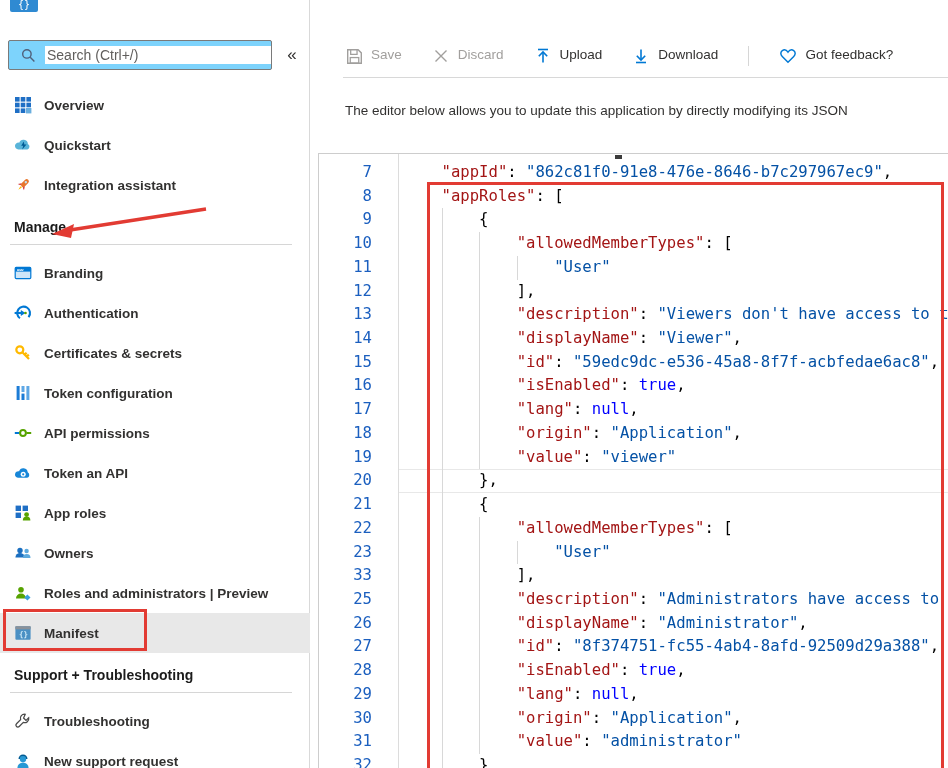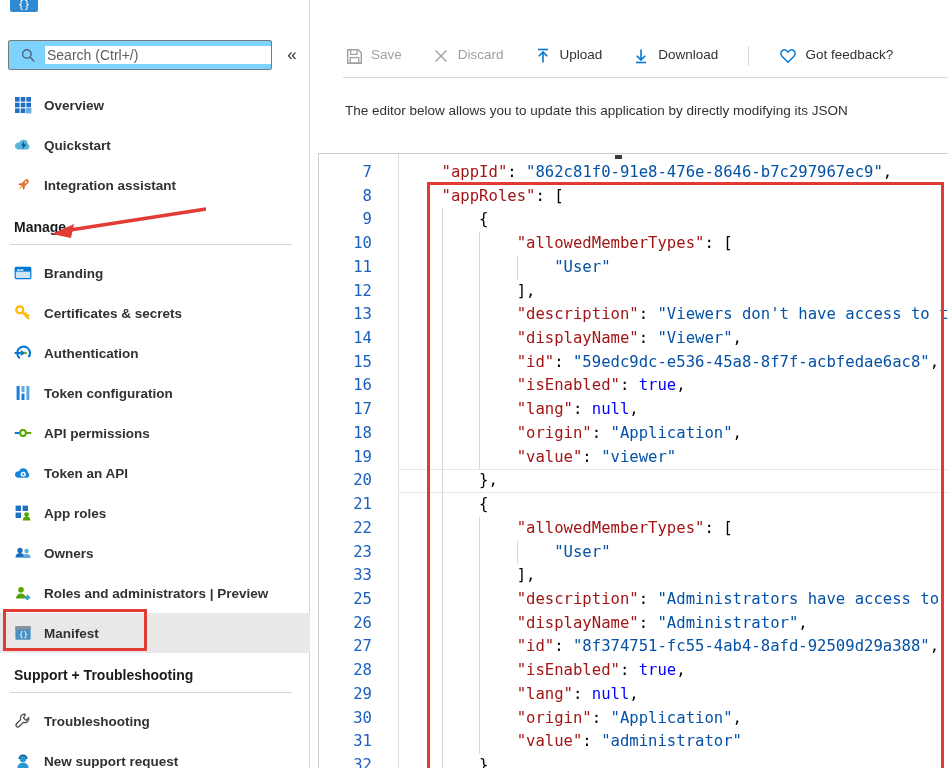--- a/index.html
+++ b/index.html
@@ -123,36 +123,36 @@
             <rect x="1.2" y="3.4" width="15.6" height="11.2" rx="1" fill="#cfe6f8" stroke="#0078d4" stroke-width="1.2"></rect>
             <rect x="1.2" y="3.4" width="15.6" height="4.2" fill="#0078d4"></rect>
             <text x="3" y="6.9" font-size="3.6" fill="#ffffff" font-family="monospace">www</text>
           </svg>
         </span>
         <span class="nav-label">Branding</span>
       </div>
       <div class="nav-item">
         <span class="icon">
           <svg viewBox="0 0 18 18" width="18" height="18">
-            <circle cx="5.8" cy="5.8" r="3.5" fill="none" stroke="#ffb900" stroke-width="2.2"></circle>
-            <path d="M8.3 8.3 15 15M12.6 12.6l2.2-2M10.6 10.6l2-1.9" fill="none" stroke="#ffb900" stroke-width="2.2"></path>
-          </svg>
-        </span>
-        <span class="nav-label">Certificates &amp; secrets</span>
-      </div>
-      <div class="nav-item">
-        <span class="icon">
-          <svg viewBox="0 0 18 18" width="18" height="18">
             <circle cx="9.6" cy="9" r="6.4" fill="none" stroke="#0078d4" stroke-width="2.1" stroke-dasharray="30 11" transform="rotate(125 9.6 9)"></circle>
             <line x1="0.6" y1="9" x2="7.4" y2="9" stroke="#0078d4" stroke-width="2.1"></line>
             <polygon points="11.4,9 6.8,6.1 6.8,11.9" fill="#0078d4"></polygon>
             <circle cx="11.5" cy="9" r="1.3" fill="#57a300"></circle>
           </svg>
         </span>
         <span class="nav-label">Authentication</span>
+      </div>
+      <div class="nav-item">
+        <span class="icon">
+          <svg viewBox="0 0 18 18" width="18" height="18">
+            <circle cx="5.8" cy="5.8" r="3.5" fill="none" stroke="#ffb900" stroke-width="2.2"></circle>
+            <path d="M8.3 8.3 15 15M12.6 12.6l2.2-2M10.6 10.6l2-1.9" fill="none" stroke="#ffb900" stroke-width="2.2"></path>
+          </svg>
+        </span>
+        <span class="nav-label">Certificates &amp; secrets</span>
       </div>
       <div class="nav-item">
         <span class="icon">
           <svg viewBox="0 0 18 18" width="18" height="18">
             <rect x="2.6" y="2" width="3" height="14" fill="#1c7cd6"></rect>
             <rect x="7.5" y="2" width="3" height="6" fill="#5ea7e5"></rect>
             <rect x="7.5" y="9.6" width="3" height="6.4" fill="#1c7cd6"></rect>
             <rect x="12.4" y="2" width="3" height="14" fill="#5ea7e5"></rect>
           </svg>
         </span>

